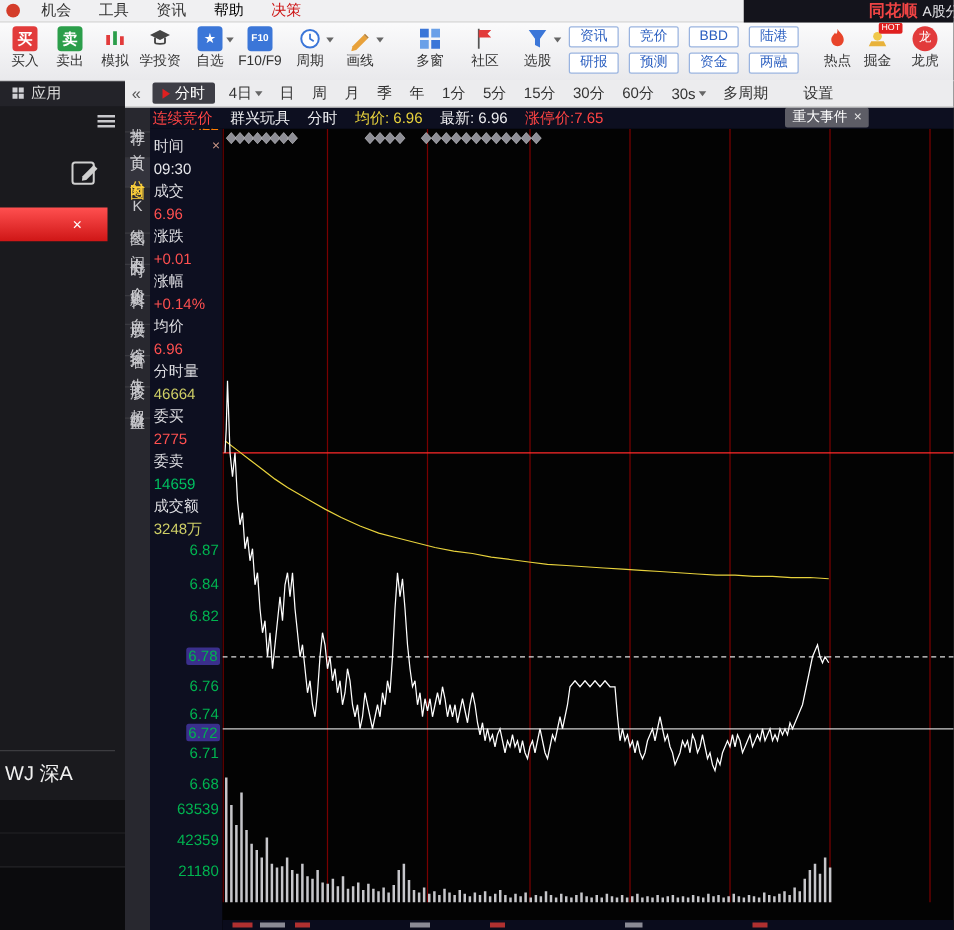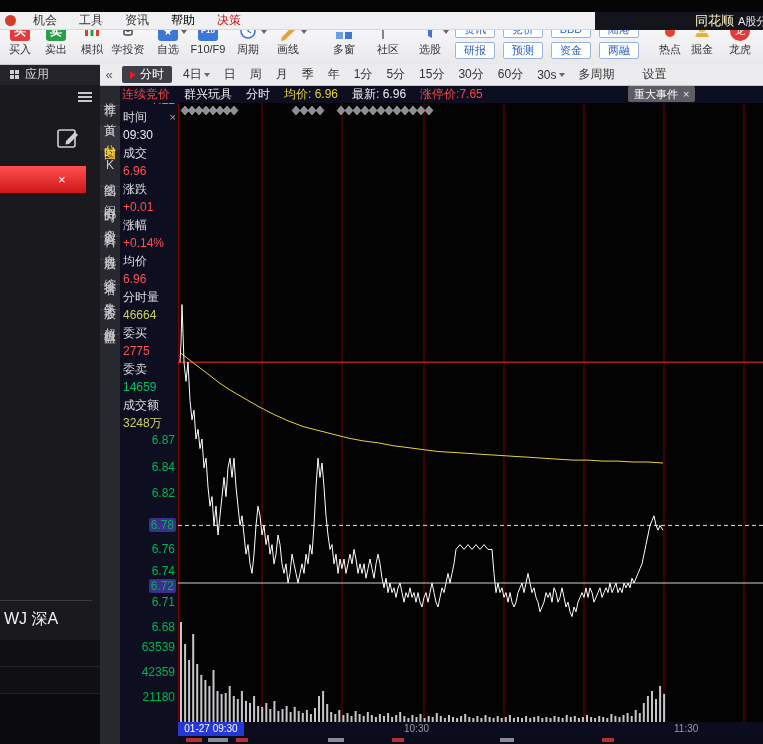--- a/index.html
+++ b/index.html
@@ -1,24 +1,24 @@
 <!DOCTYPE html>
 <html><head>
 <meta charset="utf-8">
 <style>
   html,body{margin:0;padding:0;}
   body{font-family:"Liberation Sans","DejaVu Sans",sans-serif;}
   .screen{position:relative;width:763px;height:744px;overflow:hidden;background:#050505;}
 
   
-  .menubar{position:absolute;left:0;top:12px;width:763px;height:17px;background:#f0f0f2;border-bottom:1px solid #d8d8d8;display:flex;align-items:center;font-size:12px;color:#333;z-index:5;}
+  .menubar{position:absolute;left:0;top:0;width:763px;height:17px;background:#f0f0f2;border-bottom:1px solid #d8d8d8;display:flex;align-items:center;font-size:12px;color:#333;z-index:5;}
   .mb-logo{width:11px;height:11px;border-radius:50%;background:#d43c2a;margin:0 6px 0 5px;}
   .mb-item{padding:0 11px;cursor:default;white-space:nowrap;}
   .mb-right{position:absolute;right:0;top:0;width:168px;height:18px;background:#14141c;display:flex;align-items:center;overflow:hidden;}
-  .brand{color:#fef9c3;font-weight:normal;font-size:13px;margin-left:100px;white-space:nowrap;}
+  .brand{color:#ef4444;font-weight:bold;font-size:13px;margin-left:100px;white-space:nowrap;}
   .ticker{color:#e8e8ec;font-size:11px;margin-left:4px;white-space:nowrap;}
 
   
   .toolbar{position:absolute;left:0;top:17px;width:763px;height:47px;background:linear-gradient(#fbfbfc,#e9e9ec);border-bottom:1px solid #c9c9cd;z-index:4;}
   .tb-btn{position:absolute;top:3px;width:36px;text-align:center;}
   .tb-icon{width:20px;height:20px;margin:1px auto 2px;display:block;}
   .icon-sq{width:20px;height:20px;margin:1px auto 2px;border-radius:3px;color:#fff;font-size:12px;font-weight:bold;line-height:20px;text-align:center;}
   .buy-sq{background:#e23b3b;}
   .sell-sq{background:#2b9e4a;}
   .blue-sq{background:#3b76d8;font-size:11px;}
@@ -490,25 +490,20 @@
         <rect x="460.8" y="610" width="2" height="9" fill="#c6c6ca"></rect>
         <rect x="464.8" y="600" width="2" height="19" fill="#c6c6ca"></rect>
         <rect x="468.9" y="593" width="2" height="26" fill="#c6c6ca"></rect>
         <rect x="473.0" y="588" width="2" height="31" fill="#c6c6ca"></rect>
         <rect x="477.0" y="596" width="2" height="23" fill="#c6c6ca"></rect>
         <rect x="481.1" y="583" width="2" height="36" fill="#c6c6ca"></rect>
         <rect x="485.1" y="591" width="2" height="28" fill="#c6c6ca"></rect>
         <polyline points="2,249.6 12,257.3 22,265.0 32,272.6 42,280.3 52,287.0 62,292.8 72,298.6 82,304.3 95,311.0 110,317.8 125,323.5 140,327.4 155,331.2 170,335.0 185,337.9 200,339.8 215,342.7 230,344.6 245,346.6 260,348.5 275,349.4 290,350.4 305,351.4 320,352.3 335,353.3 350,354.2 365,355.2 380,356.2 395,357.1 410,357.1 425,358.1 440,358.1 455,359.0 470,359.0 485,360.0" fill="none" stroke="#e8d23c" stroke-width="1"></polyline>
         <polyline points="2,259.2 3,240.0 4,201.6 5,230.4 6,259.2 8,278.4 10,259.2 12,297.6 14,316.8 16,307.2 18,336.0 20,326.4 22,345.6 24,336.0 26,364.8 28,355.2 30,384.0 32,403.2 34,393.6 36,422.4 38,403.2 40,432.0 42,412.8 44,393.6 46,374.4 48,393.6 50,364.8 52,355.2 54,374.4 56,355.2 58,384.0 60,403.2 62,422.4 64,412.8 66,432.0 68,451.2 70,441.6 72,460.8 74,470.4 76,451.2 78,422.4 80,403.2 82,412.8 84,432.0 86,422.4 88,441.6 90,432.0 92,451.2 94,441.6 96,460.8 98,451.2 100,432.0 102,441.6 104,460.8 106,470.4 108,460.8 110,480.0 112,470.4 114,451.2 116,460.8 118,470.4 120,480.0 122,470.4 124,460.8 126,470.4 128,451.2 130,460.8 132,441.6 134,451.2 136,422.4 138,384.0 140,355.2 142,374.4 144,360.0 146,384.0 148,412.8 150,432.0 152,446.4 154,441.6 156,460.8 158,451.2 160,470.4 162,456.0 164,465.6 166,456.0 168,470.4 170,460.8 172,451.2 174,460.8 176,446.4 178,456.0 180,470.4 182,460.8 184,470.4 186,460.8 188,475.2 190,465.6 192,456.0 194,465.6 196,475.2 198,460.8 200,451.2 202,460.8 204,475.2 206,484.8 208,475.2 210,489.6 212,480.0 214,489.6 216,484.8 218,494.4 220,484.8 222,480.0 224,489.6 226,499.2 228,489.6 230,494.4 232,484.8 234,494.4 236,489.6 238,499.2 240,489.6 242,499.2 244,504.0 246,494.4 248,489.6 250,499.2 252,489.6 254,480.0 256,489.6 258,499.2 260,504.0 262,494.4 264,484.8 266,489.6 268,480.0 270,470.4 272,480.0 274,470.4 276,460.8 278,446.4 282,441.6 286,446.4 290,441.6 294,446.4 298,441.6 302,446.4 306,441.6 310,446.4 314,446.4 316,470.4 318,489.6 320,480.0 322,489.6 324,484.8 326,494.4 328,489.6 330,499.2 332,489.6 334,499.2 336,504.0 338,499.2 340,489.6 342,484.8 344,480.0 346,489.6 348,480.0 350,470.4 352,480.0 354,489.6 356,484.8 358,494.4 360,499.2 362,508.8 364,504.0 366,499.2 368,489.6 370,494.4 372,489.6 374,499.2 376,484.8 378,489.6 380,499.2 382,494.4 384,484.8 386,494.4 388,504.0 390,499.2 392,508.8 394,513.6 396,504.0 398,508.8 400,499.2 402,494.4 404,489.6 406,494.4 408,484.8 410,494.4 412,484.8 414,489.6 416,499.2 418,494.4 420,489.6 422,484.8 424,494.4 426,489.6 428,484.8 430,489.6 432,480.0 434,489.6 436,484.8 438,480.0 440,489.6 442,484.8 444,489.6 446,480.0 448,484.8 450,480.0 452,484.8 454,475.2 456,480.0 458,475.2 460,470.4 462,465.6 464,460.8 466,451.2 468,441.6 470,432.0 472,422.4 474,417.6 476,412.8 478,422.4 480,427.2 482,422.4 485,427.2" fill="none" stroke="#ffffff" stroke-width="1"></polyline>
       </svg>
-    <div class="time-axis">
-      <span class="ta-start">01-27 09:30</span>
-      <span class="ta-mid">10:30</span>
-      <span class="ta-end">11:30</span>
-    </div>
     <div class="bottom-strip">
       <span class="frag" style="left:8px;width:16px;background:#b03030"></span>
       <span class="frag" style="left:30px;width:20px;background:#8a8a94"></span>
       <span class="frag" style="left:58px;width:12px;background:#b03030"></span>
       <span class="frag" style="left:150px;width:16px;background:#8a8a94"></span>
       <span class="frag" style="left:214px;width:12px;background:#b03030"></span>
       <span class="frag" style="left:322px;width:14px;background:#8a8a94"></span>
       <span class="frag" style="left:424px;width:12px;background:#b03030"></span>
     </div>
   </div>

